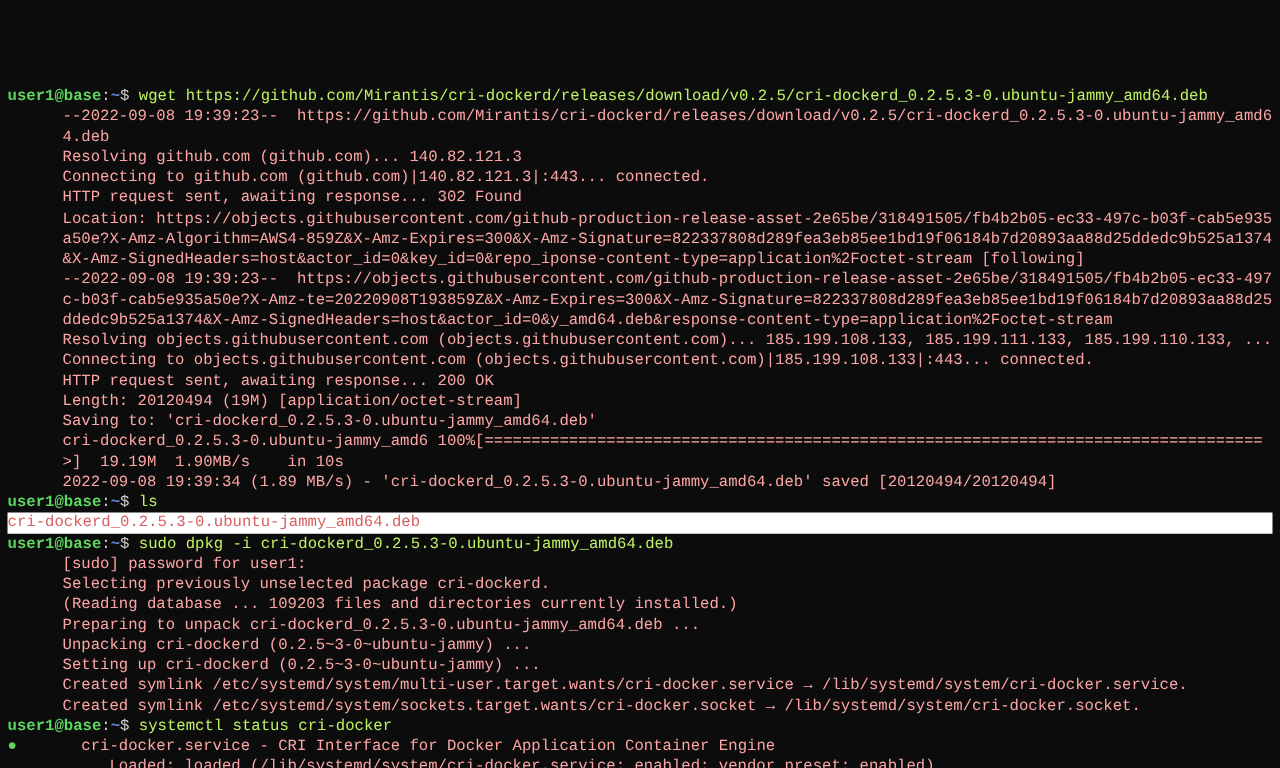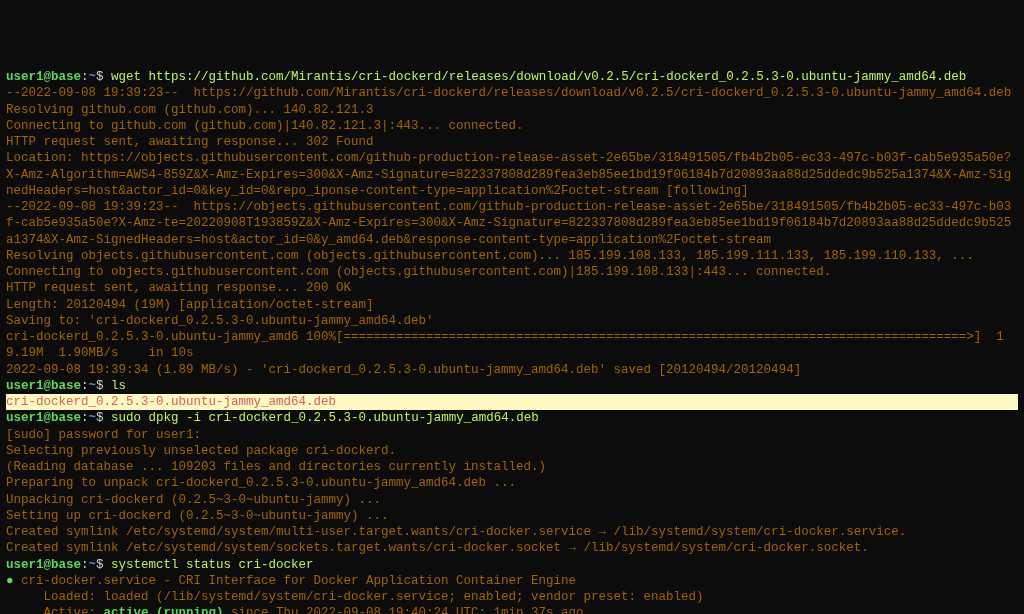--- a/index.html
+++ b/index.html
@@ -10,22 +10,22 @@
       font-size: 12.5px;
       line-height: 1.3;
       padding: 4px 6px;
       white-space: pre-wrap;
       word-break: break-all;
     }
     .user { color: #5fd75f; font-weight: bold; margin-top: 40px; }
     .path { color: #5f87d7; font-weight: bold; }
     .command { color: #bef264; }
     .prompt-symbol { color: #d0d0d0; }
-    .output { color: #a16207; }
-    .red-file { color: #d75f5f; background: #fef9c3; }
+    .output { color: #fca5a5; margin-left: 44px; }
+    .red-file { color: #d75f5f; background: #ffffff; }
     .dot-green { color: #5fd75f; }
     .active-running { color: #5fd75f; font-weight: bold; }
     .line { display: block; }
   </style>
 </head>
 <body>
 
 
 
 <div><span class="line"><span class="user">user1@base</span><span class="prompt-symbol">:</span><span class="path">~</span><span class="prompt-symbol">$</span> <span class="command">wget https://github.com/Mirantis/cri-dockerd/releases/download/v0.2.5/cri-dockerd_0.2.5.3-0.ubuntu-jammy_amd64.deb</span></span><span class="line output">--2022-09-08 19:39:23--  https://github.com/Mirantis/cri-dockerd/releases/download/v0.2.5/cri-dockerd_0.2.5.3-0.ubuntu-jammy_amd64.deb</span><span class="line output">Resolving github.com (github.com)... 140.82.121.3</span><span class="line output">Connecting to github.com (github.com)|140.82.121.3|:443... connected.</span><span class="line output">HTTP request sent, awaiting response... 302 Found</span><span class="line output">Location: https://objects.githubusercontent.com/github-production-release-asset-2e65be/318491505/fb4b2b05-ec33-497c-b03f-cab5e935a50e?X-Amz-Algorithm=AWS4-859Z&amp;X-Amz-Expires=300&amp;X-Amz-Signature=822337808d289fea3eb85ee1bd19f06184b7d20893aa88d25ddedc9b525a1374&amp;X-Amz-SignedHeaders=host&amp;actor_id=0&amp;key_id=0&amp;repo_iponse-content-type=application%2Foctet-stream [following]</span><span class="line output">--2022-09-08 19:39:23--  https://objects.githubusercontent.com/github-production-release-asset-2e65be/318491505/fb4b2b05-ec33-497c-b03f-cab5e935a50e?X-Amz-te=20220908T193859Z&amp;X-Amz-Expires=300&amp;X-Amz-Signature=822337808d289fea3eb85ee1bd19f06184b7d20893aa88d25ddedc9b525a1374&amp;X-Amz-SignedHeaders=host&amp;actor_id=0&amp;y_amd64.deb&amp;response-content-type=application%2Foctet-stream</span><span class="line output">Resolving objects.githubusercontent.com (objects.githubusercontent.com)... 185.199.108.133, 185.199.111.133, 185.199.110.133, ...</span><span class="line output">Connecting to objects.githubusercontent.com (objects.githubusercontent.com)|185.199.108.133|:443... connected.</span><span class="line output">HTTP request sent, awaiting response... 200 OK</span><span class="line output">Length: 20120494 (19M) [application/octet-stream]</span><span class="line output">Saving to: 'cri-dockerd_0.2.5.3-0.ubuntu-jammy_amd64.deb'</span><span class="line output"></span><span class="line output">cri-dockerd_0.2.5.3-0.ubuntu-jammy_amd6 100%[===================================================================================&gt;]  19.19M  1.90MB/s    in 10s</span><span class="line output"></span><span class="line output">2022-09-08 19:39:34 (1.89 MB/s) - 'cri-dockerd_0.2.5.3-0.ubuntu-jammy_amd64.deb' saved [20120494/20120494]</span><span class="line output"></span><span class="line"><span class="user">user1@base</span><span class="prompt-symbol">:</span><span class="path">~</span><span class="prompt-symbol">$</span> <span class="command">ls</span></span><span class="line red-file">cri-dockerd_0.2.5.3-0.ubuntu-jammy_amd64.deb</span><span class="line"><span class="user">user1@base</span><span class="prompt-symbol">:</span><span class="path">~</span><span class="prompt-symbol">$</span> <span class="command">sudo dpkg -i cri-dockerd_0.2.5.3-0.ubuntu-jammy_amd64.deb</span></span><span class="line output">[sudo] password for user1:</span><span class="line output">Selecting previously unselected package cri-dockerd.</span><span class="line output">(Reading database ... 109203 files and directories currently installed.)</span><span class="line output">Preparing to unpack cri-dockerd_0.2.5.3-0.ubuntu-jammy_amd64.deb ...</span><span class="line output">Unpacking cri-dockerd (0.2.5~3-0~ubuntu-jammy) ...</span><span class="line output">Setting up cri-dockerd (0.2.5~3-0~ubuntu-jammy) ...</span><span class="line output">Created symlink /etc/systemd/system/multi-user.target.wants/cri-docker.service → /lib/systemd/system/cri-docker.service.</span><span class="line output">Created symlink /etc/systemd/system/sockets.target.wants/cri-docker.socket → /lib/systemd/system/cri-docker.socket.</span><span class="line"><span class="user">user1@base</span><span class="prompt-symbol">:</span><span class="path">~</span><span class="prompt-symbol">$</span> <span class="command">systemctl status cri-docker</span></span><span class="line"><span class="dot-green">●</span><span class="output"> cri-docker.service - CRI Interface for Docker Application Container Engine</span></span><span class="line output">     Loaded: loaded (/lib/systemd/system/cri-docker.service; enabled; vendor preset: enabled)</span><span class="line"><span class="output">     Active: </span><span class="active-running">active (running)</span><span class="output"> since Thu 2022-09-08 19:40:24 UTC; 1min 37s ago</span></span></div>

